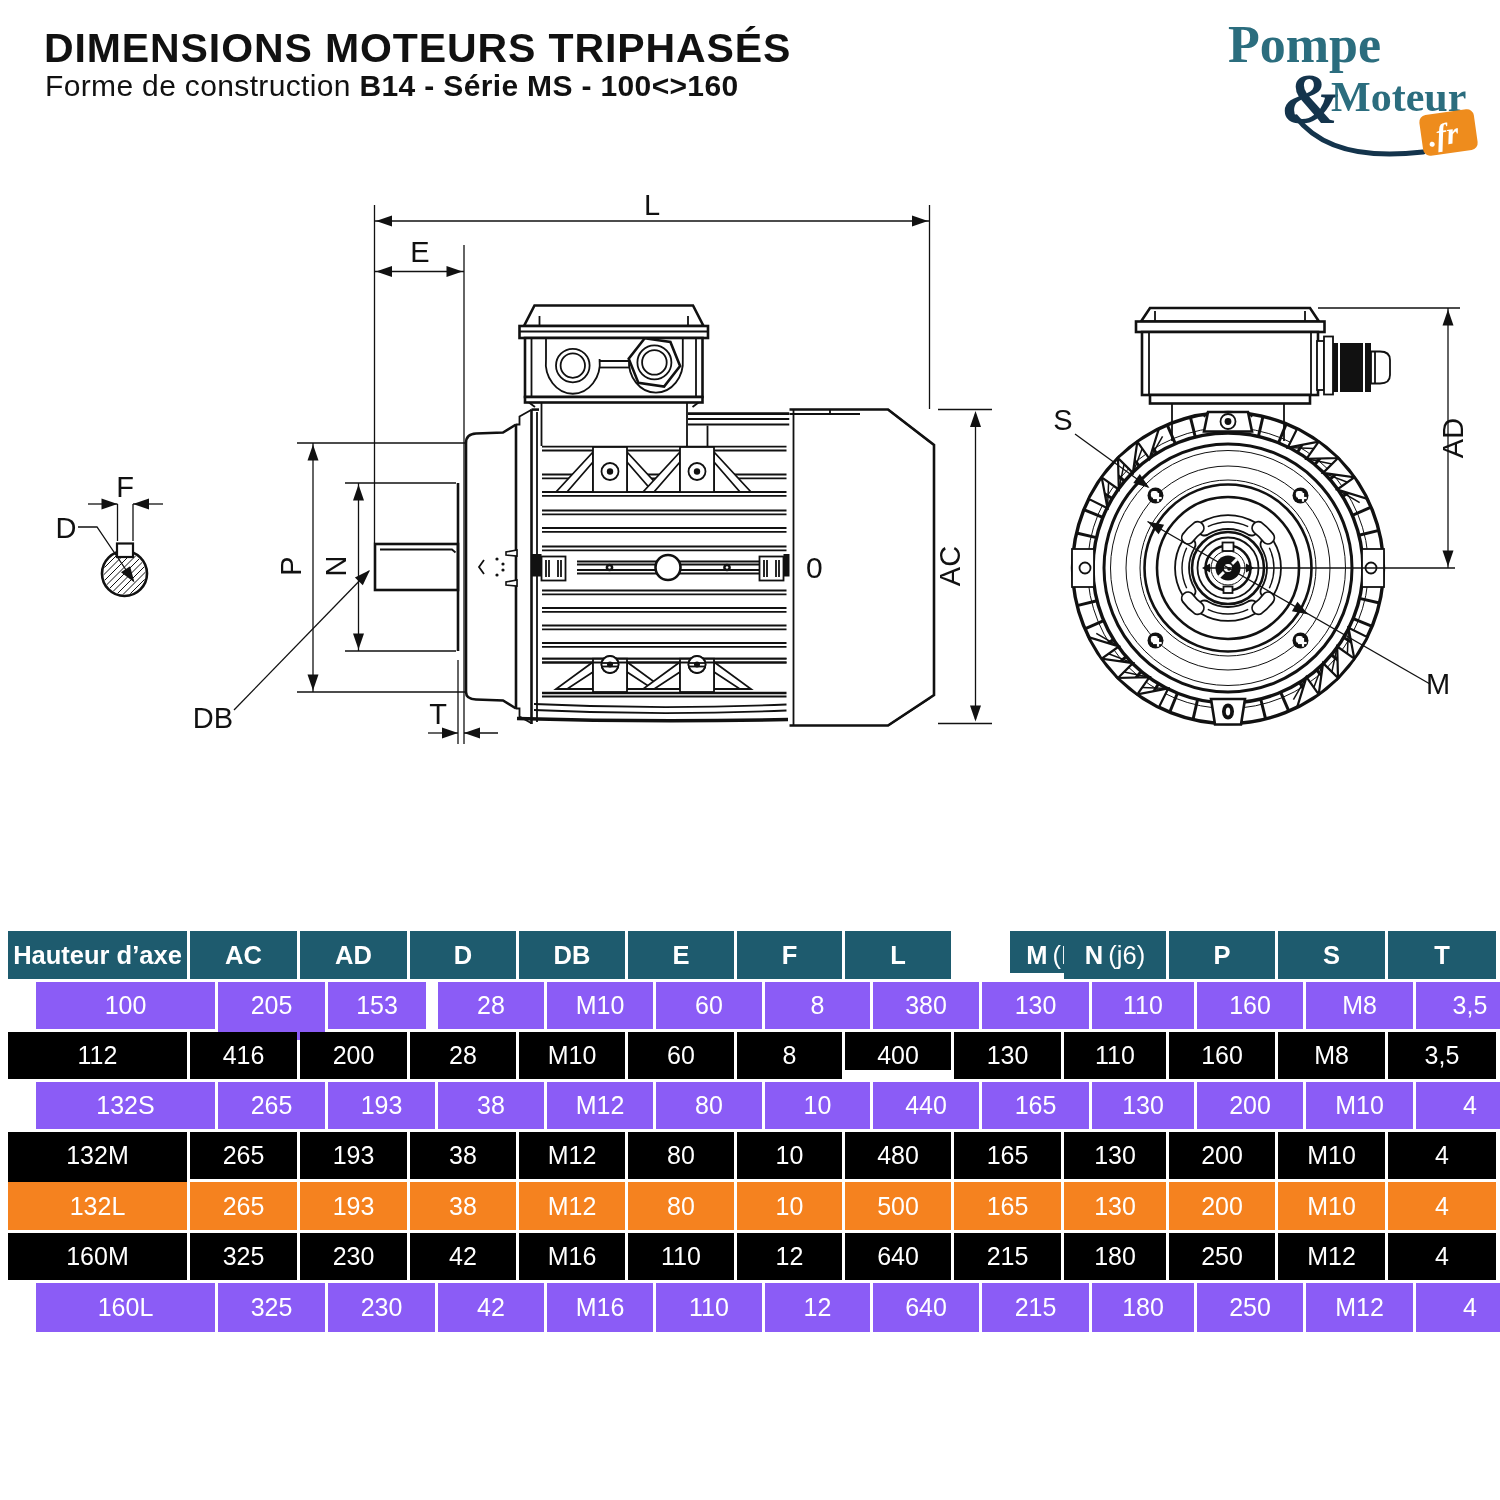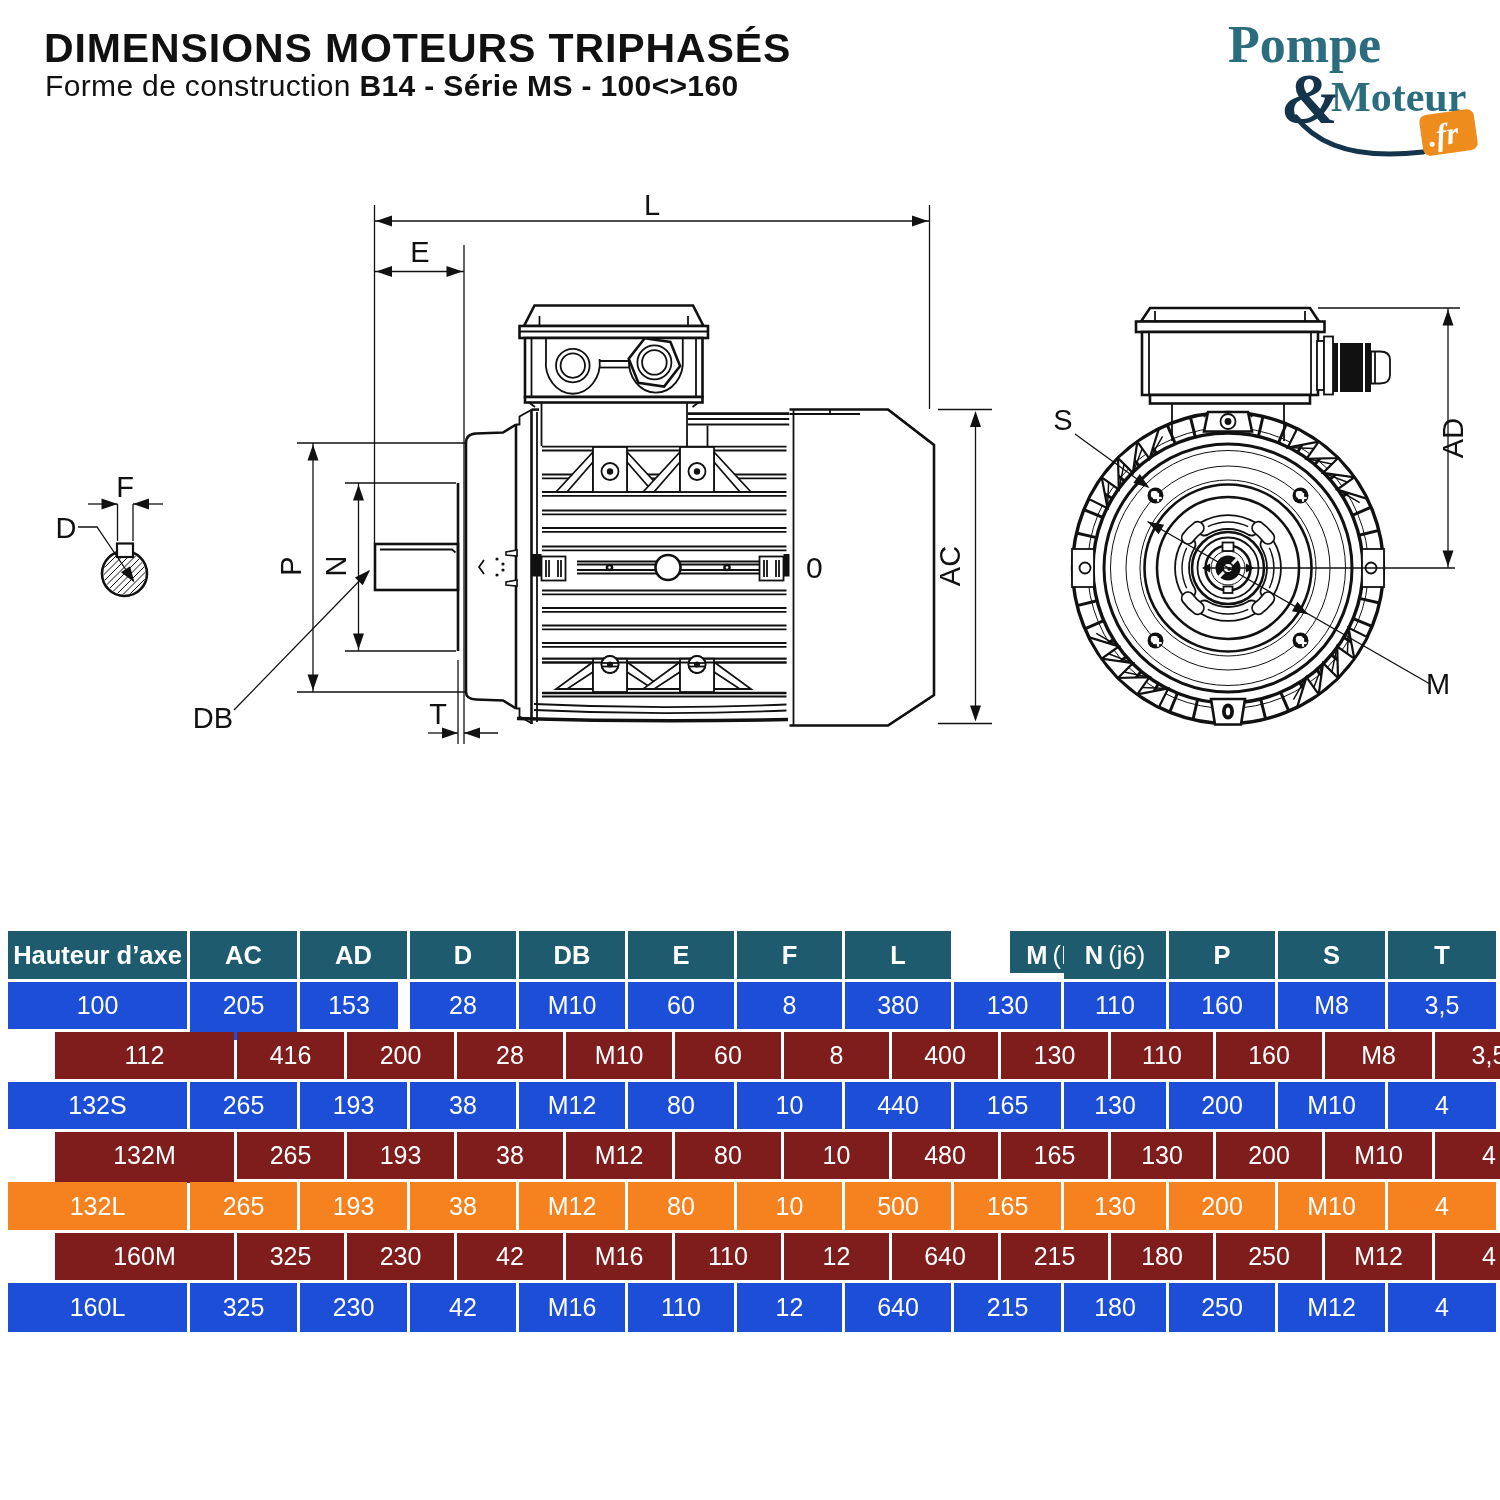--- a/index.html
+++ b/index.html
@@ -10,22 +10,22 @@
 svg .m{stroke:#111;stroke-width:1.8;fill:none;}
 svg .h{stroke:#111;stroke-width:2.6;fill:none;}
 svg .tn{stroke:#111;stroke-width:1;fill:none;}
 svg .mn{stroke:#111;stroke-width:1.8;fill:none;}
 svg .hn{stroke:#111;stroke-width:2.6;fill:none;}
 .tbl{position:absolute;left:0;top:0;font-family:"Liberation Sans",sans-serif;}
 .trow{position:absolute;left:0;width:1500px;}
 .hc{position:absolute;background:#1e5b6e;color:#fff;font-weight:bold;font-size:25.5px;text-align:center;}
 .hc .lt{font-weight:normal;}
 .dc{position:absolute;color:#fff;font-size:25px;text-align:center;}
-.light{background:#1d4ed8;}
-.dark{background:#7f1d1d;margin-left:47px;}
+.light{background:#8b5cf6;margin-left:28px;}
+.dark{background:#000000;}
 .orange{background:#f5821f;}
 </style></head>
 <body>
 <div class="title">DIMENSIONS MOTEURS TRIPHASÉS</div>
 <div class="subtitle">Forme de construction <b>B14 - Série MS - 100&lt;&gt;160</b></div>
 <svg width="330" height="170" viewBox="0 0 330 170" style="position:absolute;left:1170px;top:4px">
 <text x="58" y="58" font-family="Liberation Serif,serif" font-weight="bold" font-size="52" fill="#2b6d7e">Pompe</text>
 <text x="113" y="119" font-family="Liberation Serif,serif" font-weight="bold" font-style="italic" font-size="72" fill="#14344c">&amp;</text>
 <text x="161" y="107" font-family="Liberation Serif,serif" font-weight="bold" font-size="42" fill="#2b6d7e">Moteur</text>
 <path d="M126 113 Q161 159 253 148" fill="none" stroke="#14344c" stroke-width="5" stroke-linecap="round"></path>
@@ -437,21 +437,21 @@
       <div class="dc light" style="left:1388px;width:108px;height:47px;line-height:47px;">3,5</div>
     </div>
     <div class="trow" style="top:1032px;height:50px;">
       <div class="dc dark" style="left:8px;width:179px;height:47px;line-height:47px;">112</div>
       <div class="dc dark" style="left:190px;width:107px;height:47px;line-height:47px;">416</div>
       <div class="dc dark" style="left:300px;width:107px;height:47px;line-height:47px;">200</div>
       <div class="dc dark" style="left:410px;width:106px;height:47px;line-height:47px;">28</div>
       <div class="dc dark" style="left:519px;width:106px;height:47px;line-height:47px;">M10</div>
       <div class="dc dark" style="left:628px;width:106px;height:47px;line-height:47px;">60</div>
       <div class="dc dark" style="left:737px;width:105px;height:47px;line-height:47px;">8</div>
-      <div class="dc dark" style="left:845px;width:106px;height:47px;line-height:47px;">400</div>
+      <div class="dc dark" style="left:845px;width:106px;height:38px;line-height:47px;">400</div>
       <div class="dc dark" style="left:954px;width:107px;height:47px;line-height:47px;">130</div>
       <div class="dc dark" style="left:1064px;width:102px;height:47px;line-height:47px;">110</div>
       <div class="dc dark" style="left:1169px;width:106px;height:47px;line-height:47px;">160</div>
       <div class="dc dark" style="left:1278px;width:107px;height:47px;line-height:47px;">M8</div>
       <div class="dc dark" style="left:1388px;width:108px;height:47px;line-height:47px;">3,5</div>
     </div>
     <div class="trow" style="top:1082px;height:50px;">
       <div class="dc light" style="left:8px;width:179px;height:47px;line-height:47px;">132S</div>
       <div class="dc light" style="left:190px;width:107px;height:47px;line-height:47px;">265</div>
       <div class="dc light" style="left:300px;width:107px;height:47px;line-height:47px;">193</div>

